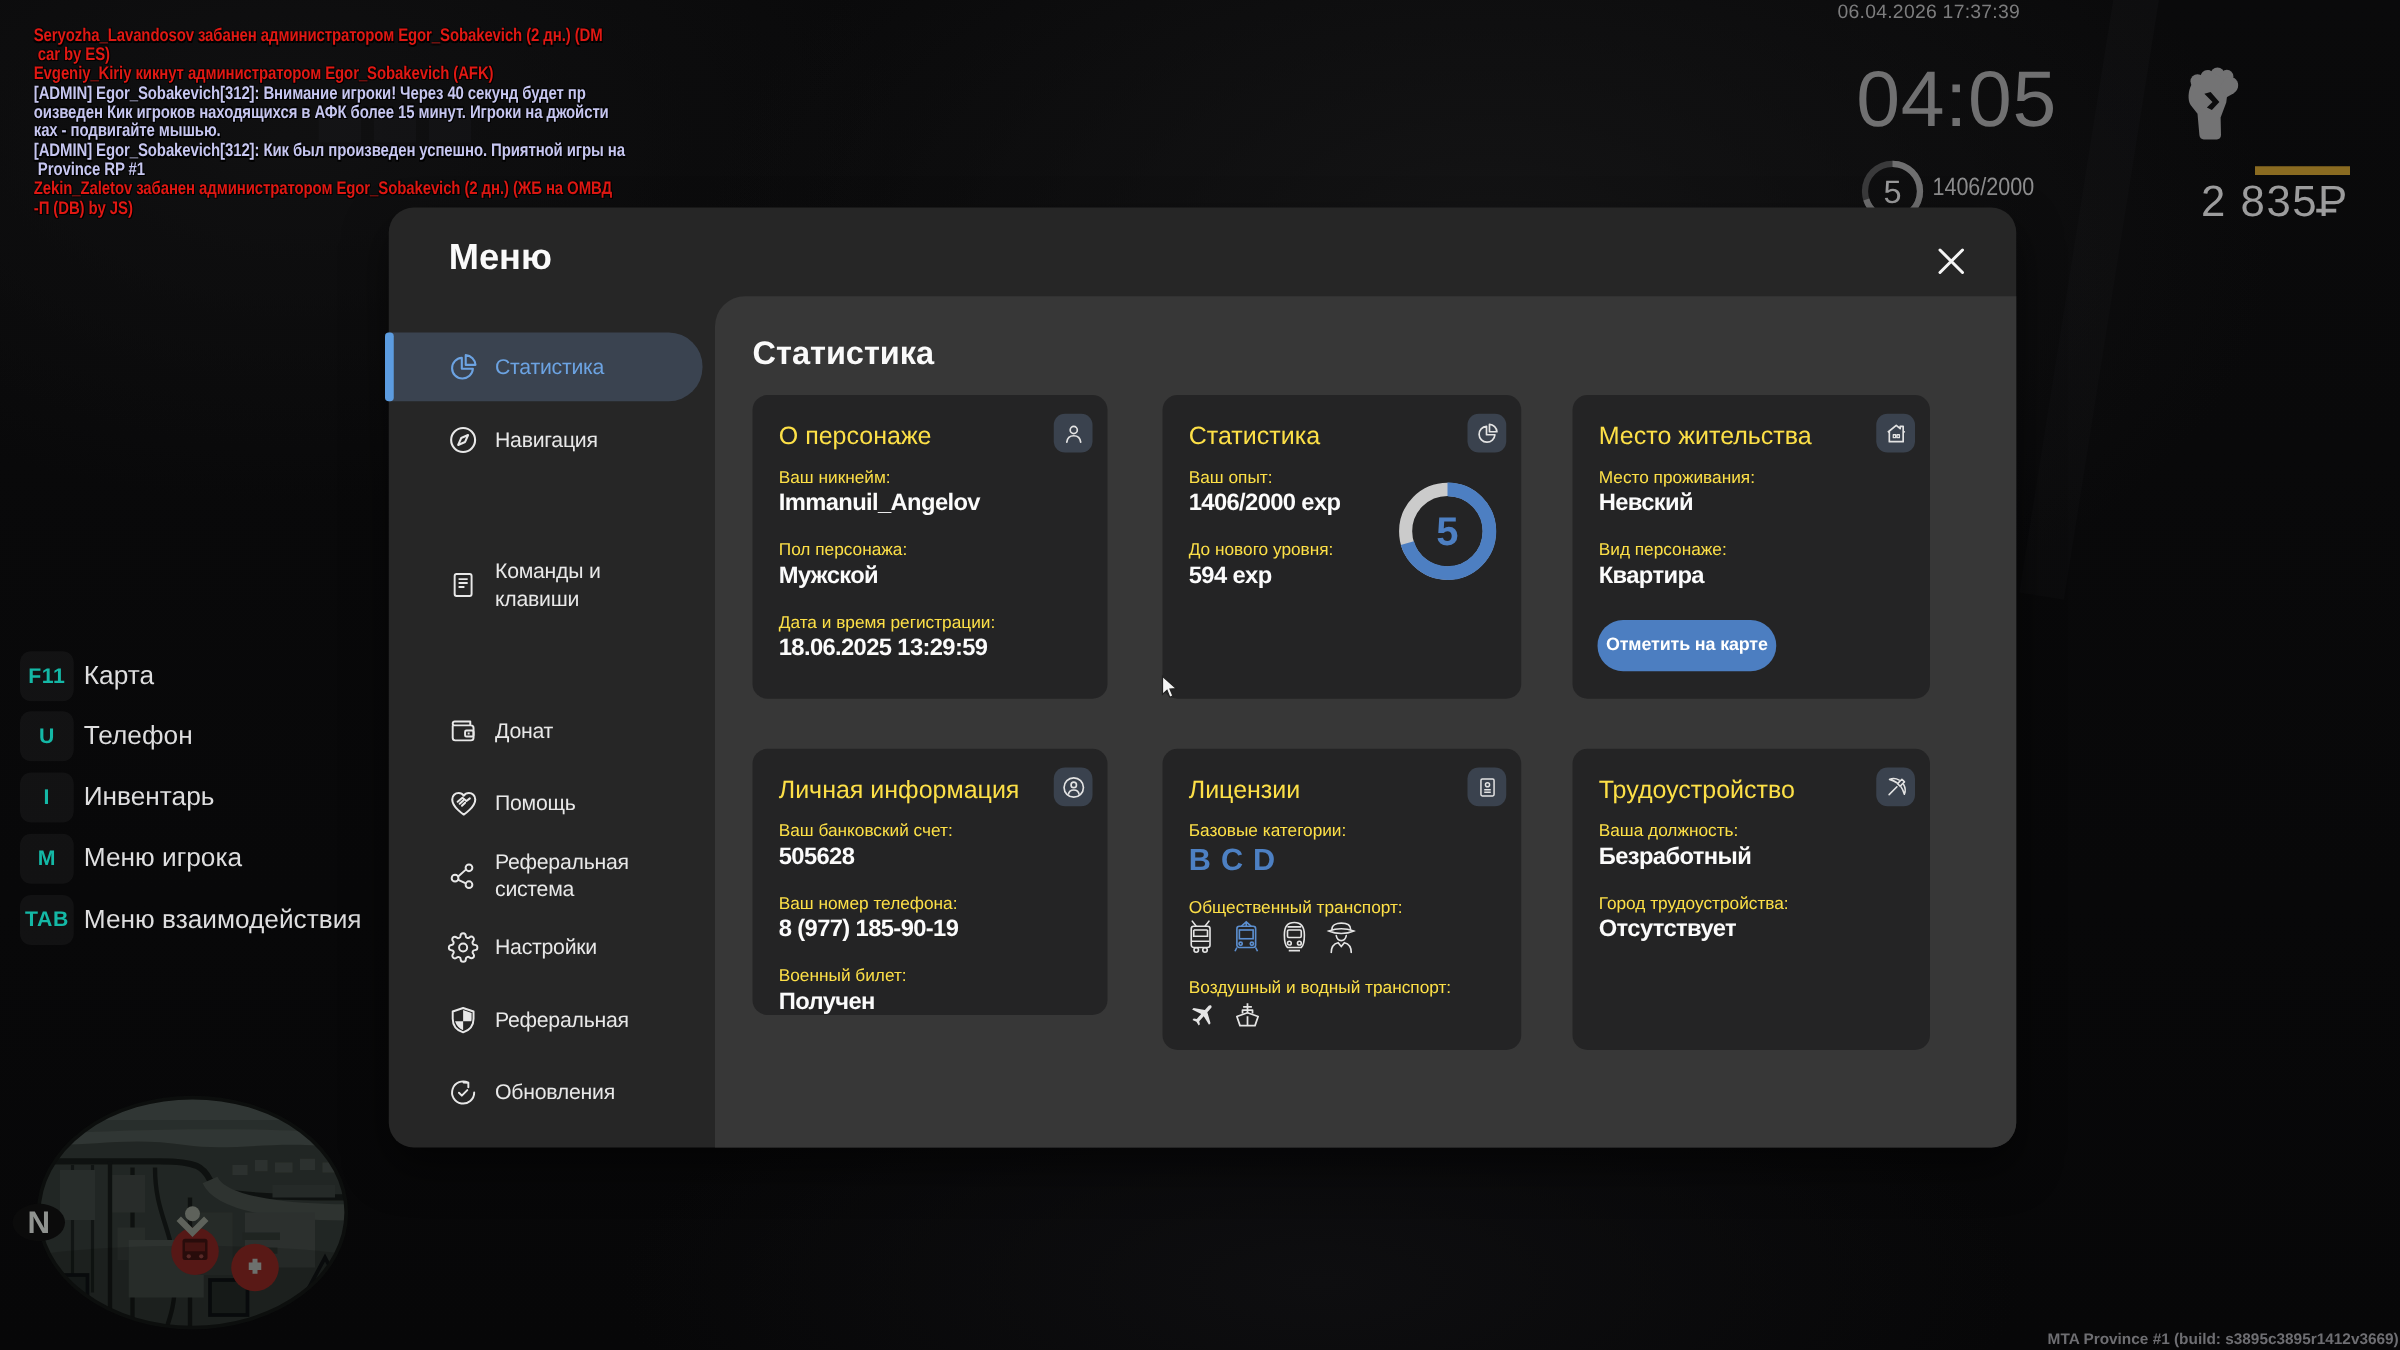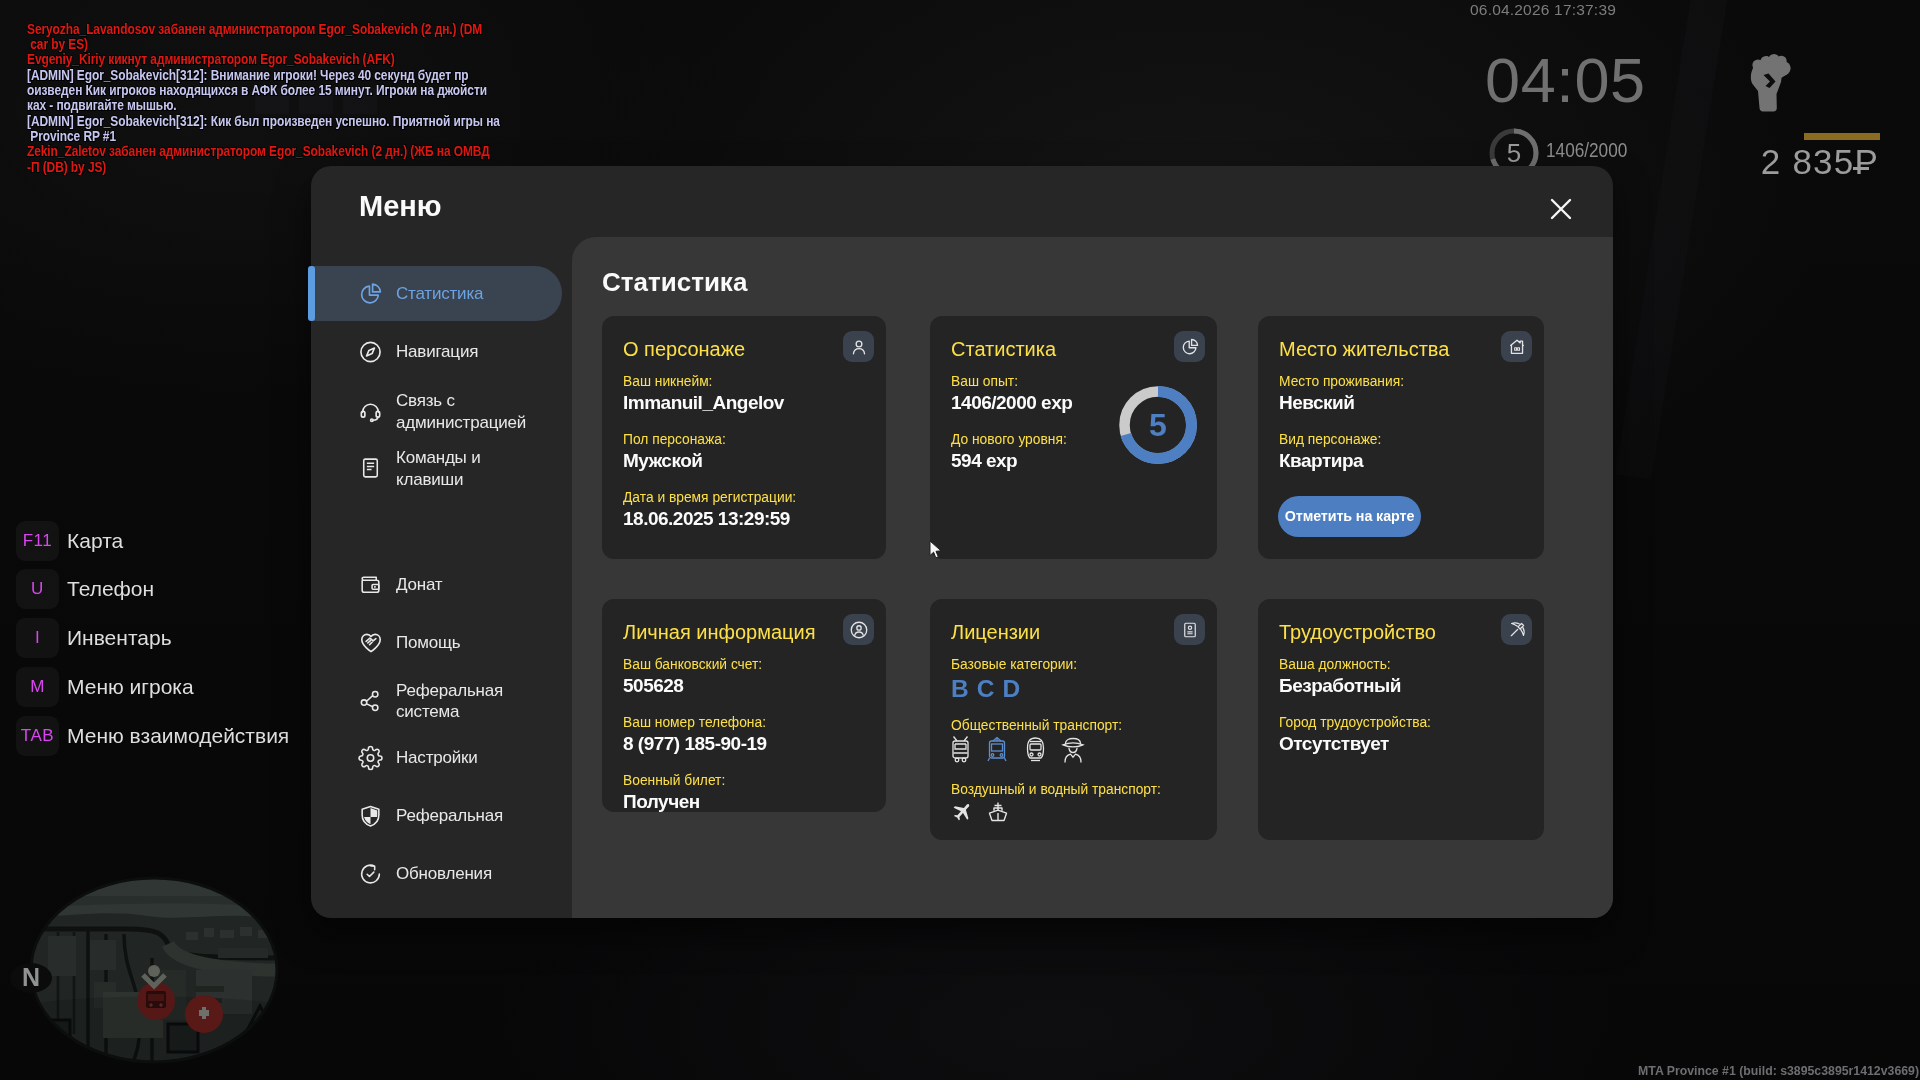--- a/index.html
+++ b/index.html
@@ -25,21 +25,21 @@
   #clock{position:absolute;left:1485px;top:44px;width:170px;font-size:63px;color:#707071;letter-spacing:.6px;}
   #lvlnum{position:absolute;left:1489px;top:128px;width:50px;height:50px;text-align:center;line-height:50px;font-size:26px;color:#9a9a9b;}
   #exptext{position:absolute;left:1546px;top:139px;font-size:20px;color:#8d8d8e;transform:scaleX(.86);transform-origin:left top;}
   #goldbar{position:absolute;left:1804px;top:133px;width:76px;height:7px;background:#8a6b21;}
   #money{position:absolute;left:1680px;top:142px;width:199px;text-align:right;font-size:35px;color:#9c9c9d;letter-spacing:1.2px;}
   #money .rub{position:relative;display:inline-block;}
   #money .rub::after{content:"";position:absolute;left:-1px;top:25px;width:16px;height:3px;background:#9c9c9d;}
 
   
   .hk{position:absolute;left:16px;height:40px;}
-  .hk .key{position:absolute;left:0;top:0;width:43px;height:40px;background:rgba(255,255,255,.045);border-radius:9px;color:#d946ef;font-size:17px;text-align:center;line-height:40px;letter-spacing:.5px;}
+  .hk .key{position:absolute;left:0;top:0;width:43px;height:40px;background:rgba(255,255,255,.045);border-radius:9px;color:#14b8a6;font-size:17px;text-align:center;line-height:40px;letter-spacing:.5px;font-weight:bold;}
   .hk .lbl{position:absolute;left:51px;top:0;height:40px;line-height:40px;color:#dededf;font-size:21px;white-space:nowrap;}
 
   
   #panel{position:absolute;left:311px;top:166px;width:1302px;height:752px;background:#262626;border-radius:20px;box-shadow:0 16px 34px rgba(0,0,0,.5);}
   #mtitle{position:absolute;left:48px;top:24px;font-size:29px;font-weight:bold;color:#fafafa;}
   #content{position:absolute;left:261px;top:71px;width:1041px;height:681px;background:#373737;border-radius:24px 0 20px 0;}
   #ctitle{position:absolute;left:30px;top:30px;font-size:26px;font-weight:bold;color:#fafafa;}
 
   
   .srow{position:absolute;left:0;width:262px;}
@@ -273,31 +273,20 @@
         <path d="M14 2.5 A 8 8 0 0 1 21.5 10 L14 10 Z"></path>
       </svg>
     <div class="lb" style="color:#6ca3e2">Статистика</div>
   </div>
   <div class="srow" style="top:158.5px;height:55px">
     <svg class="ic" width="25" height="25" viewBox="0 0 24 24" fill="none" stroke="#e8e8e8" stroke-width="1.6" stroke-linejoin="round">
         <circle cx="12" cy="12" r="9.2"></circle>
         <path d="M15.8 8.2 L13.5 13.5 L8.2 15.8 L10.5 10.5 Z"></path>
       </svg>
     <div class="lb">Навигация</div>
-  </div>
-  <div class="srow" style="top:217.5px;height:55px">
-    <svg class="ic" width="25" height="25" viewBox="0 0 24 24" fill="none" stroke="#e8e8e8" stroke-width="1.6" stroke-linecap="round">
-        <path d="M4.5 13 A 7.5 7.5 0 0 1 19.5 13"></path>
-        <rect x="3.2" y="12.2" width="3.4" height="5.6" rx="1.6"></rect>
-        <rect x="17.4" y="12.2" width="3.4" height="5.6" rx="1.6"></rect>
-        <path d="M19 17.8 C19 20 17 20.8 14.5 20.9"></path>
-        <circle cx="13.3" cy="20.9" r="1.2"></circle>
-      </svg>
-    <div class="lb">Связь с
-администрацией</div>
   </div>
   <div class="srow" style="top:274.5px;height:55px">
     <svg class="ic" width="25" height="25" viewBox="0 0 24 24" fill="none" stroke="#e8e8e8" stroke-width="1.5" stroke-linejoin="round">
         <rect x="5.5" y="3.5" width="13" height="17" rx="1.5"></rect>
         <path d="M8.5 7.5 H 15.5 M8.5 10.5 H 15.5 M8.5 13.5 H 13"></path>
       </svg>
     <div class="lb">Команды и
 клавиши</div>
   </div>
   <div class="srow" style="top:391.5px;height:55px">

